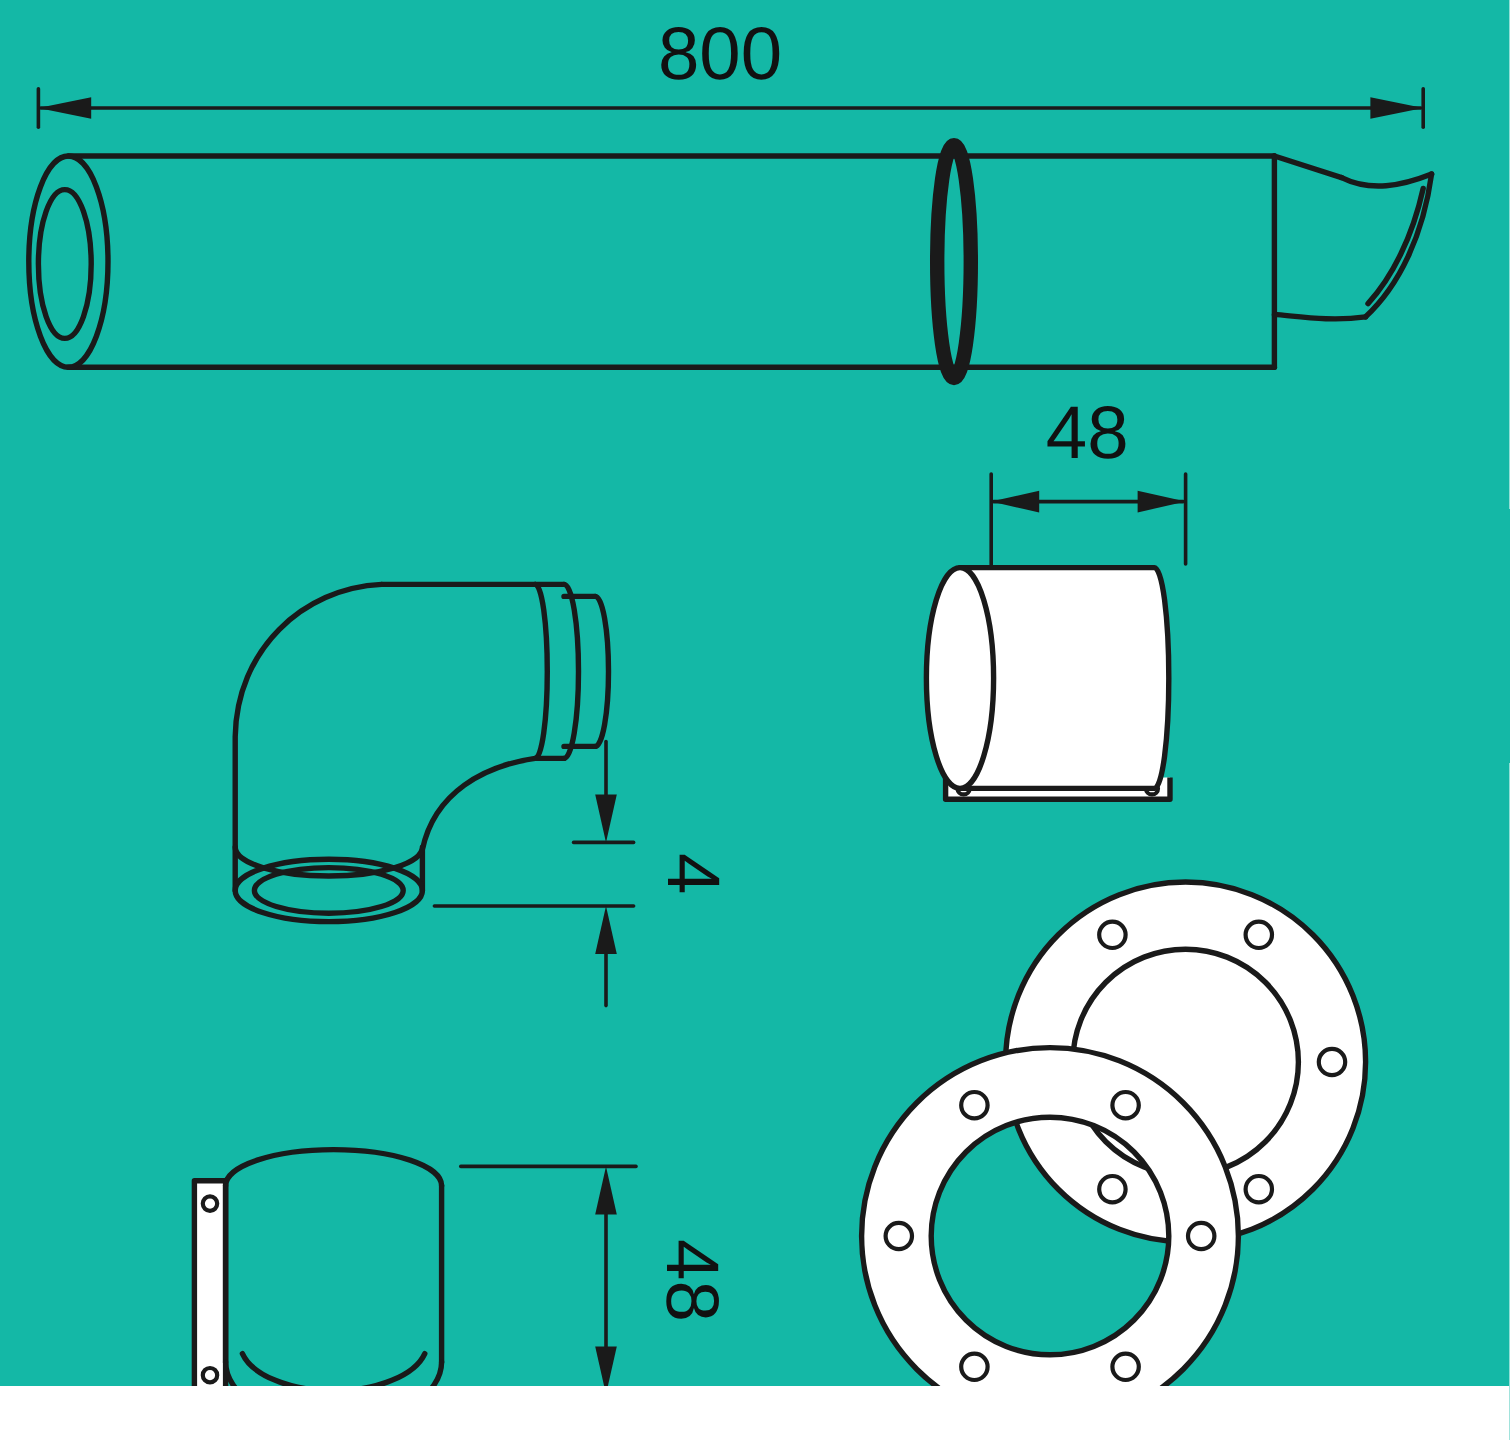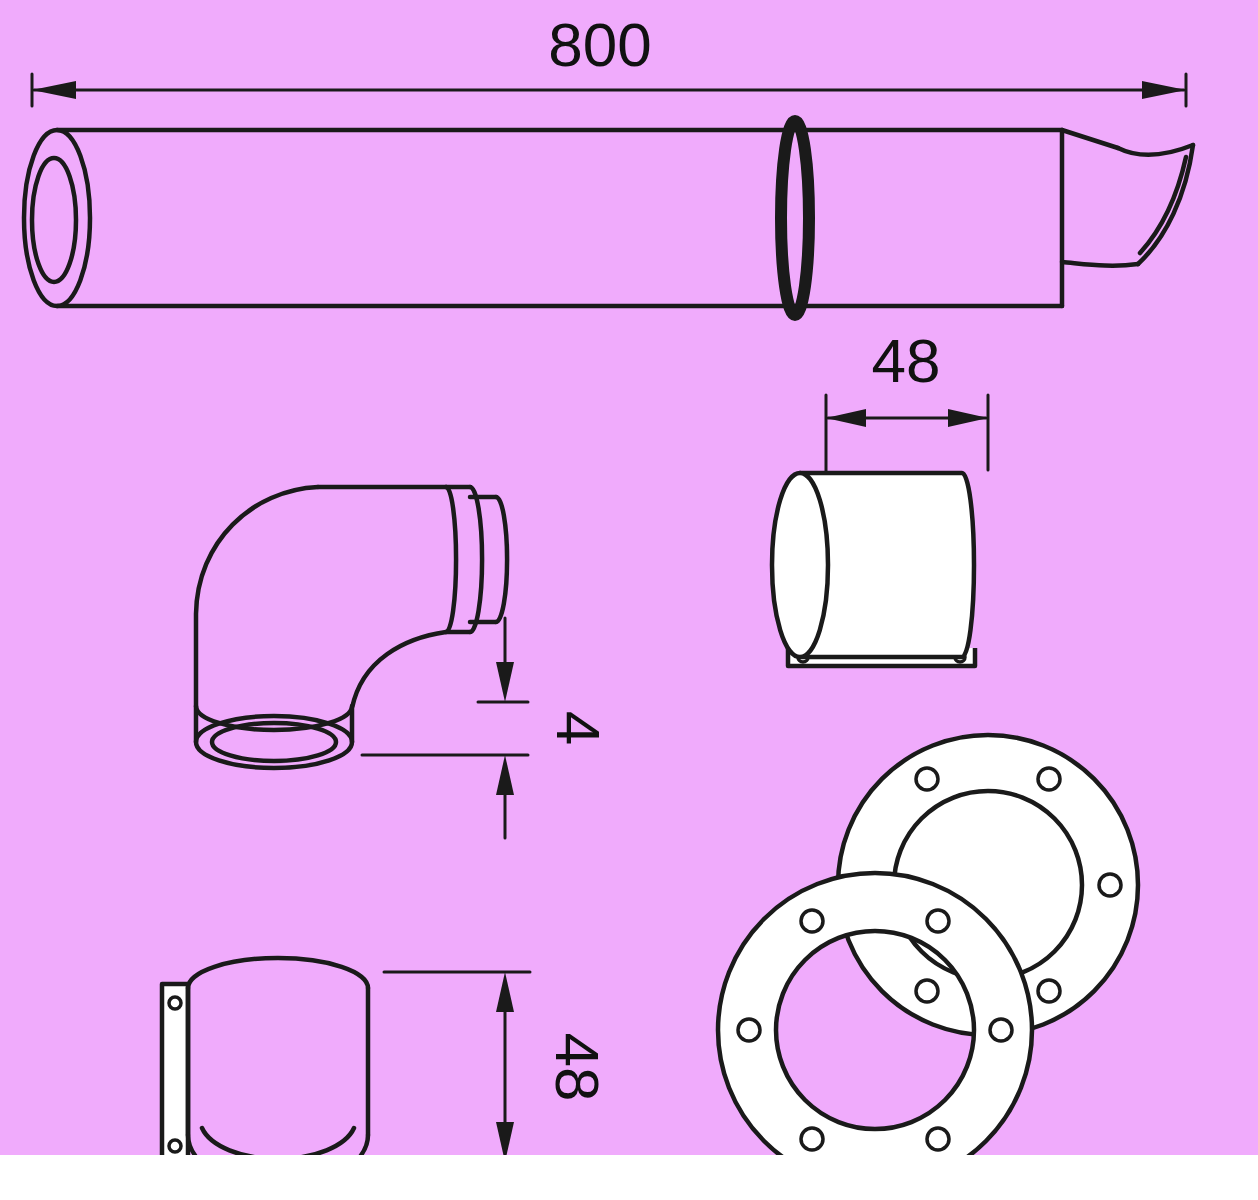--- a/index.html
+++ b/index.html
@@ -4,21 +4,21 @@
 <style>
   html, body {
     margin: 0;
     padding: 0;
     background: #ffffff;
   }
   .canvas {
     position: relative;
     width: 1258px;
     height: 1155px;
-    background: #f0abfc;
+    background: #14b8a6;
     overflow: hidden;
     font-family: "Liberation Sans", sans-serif;
   }
   svg { position: absolute; top: 0; left: 0; }
   .outline {
     fill: none;
     stroke: #1a1a1a;
     stroke-width: 4.5;
     stroke-linecap: round;
     stroke-linejoin: round;

